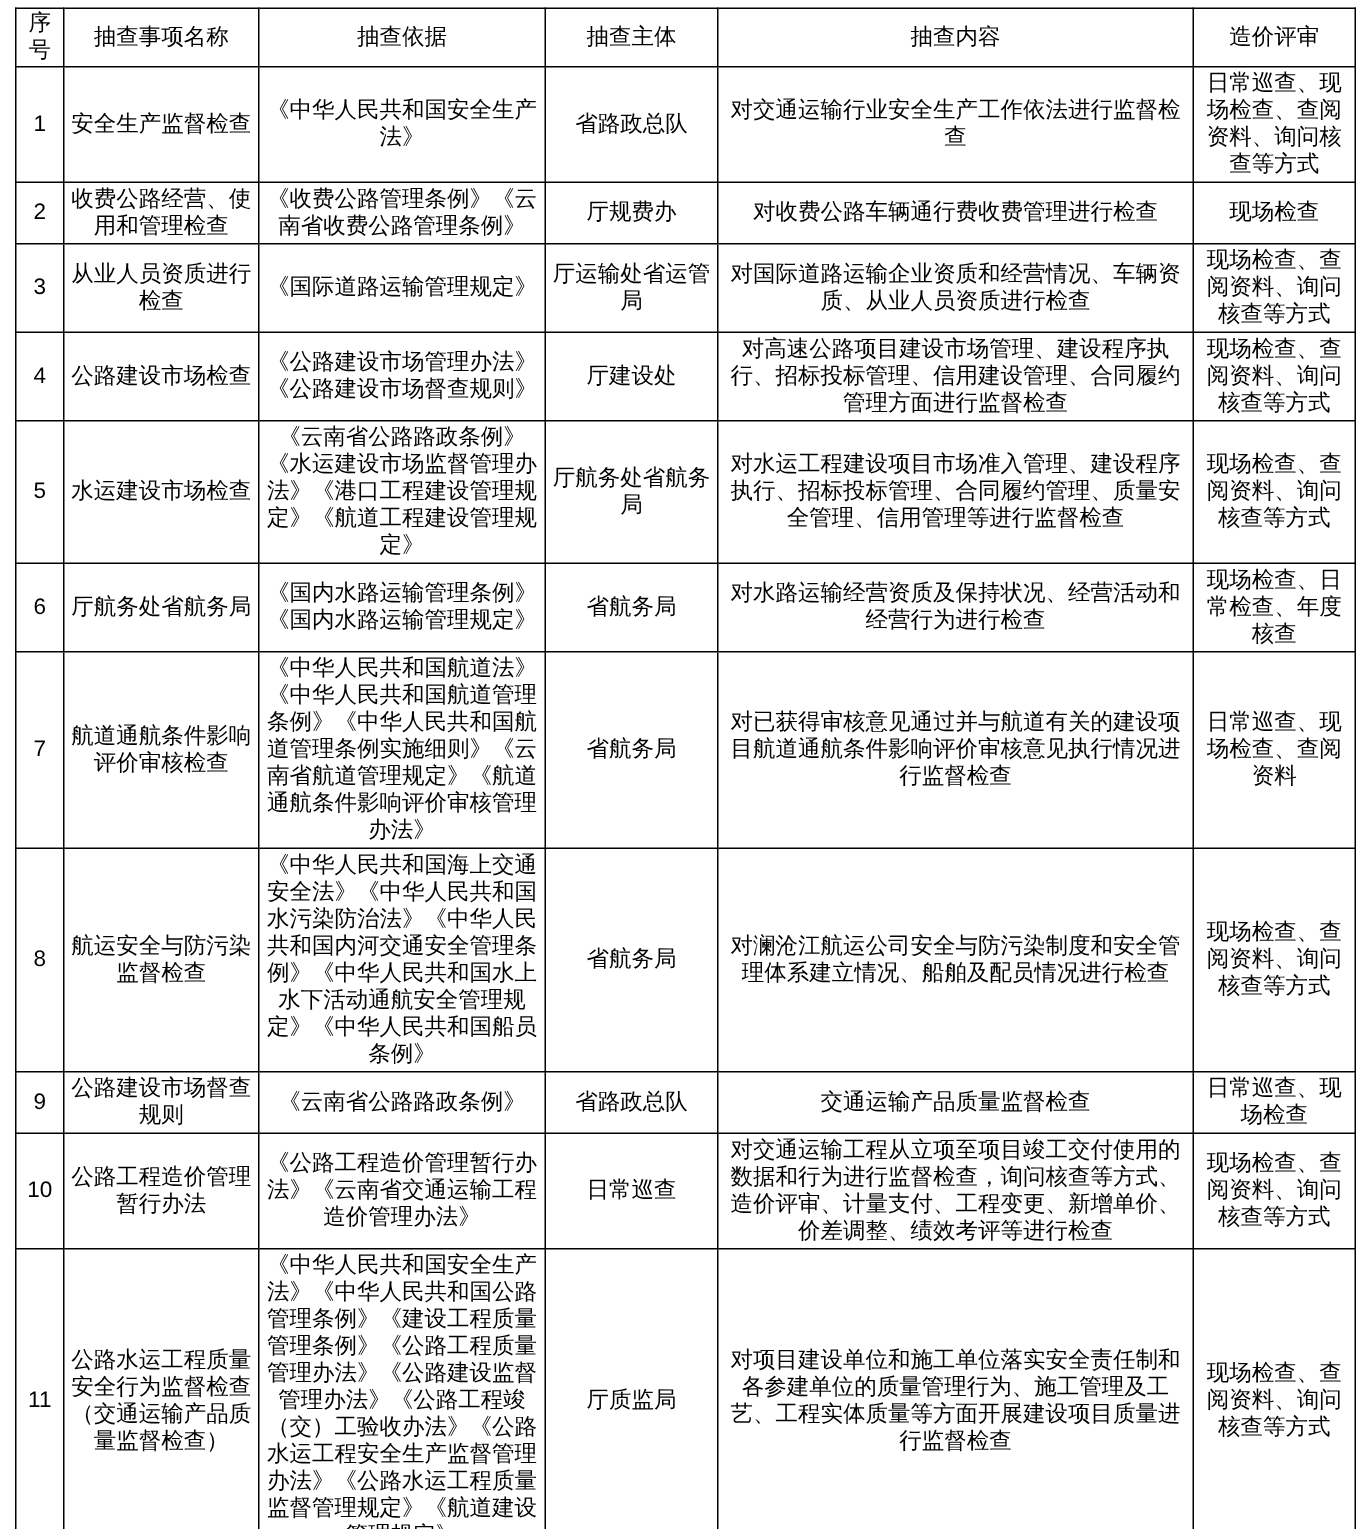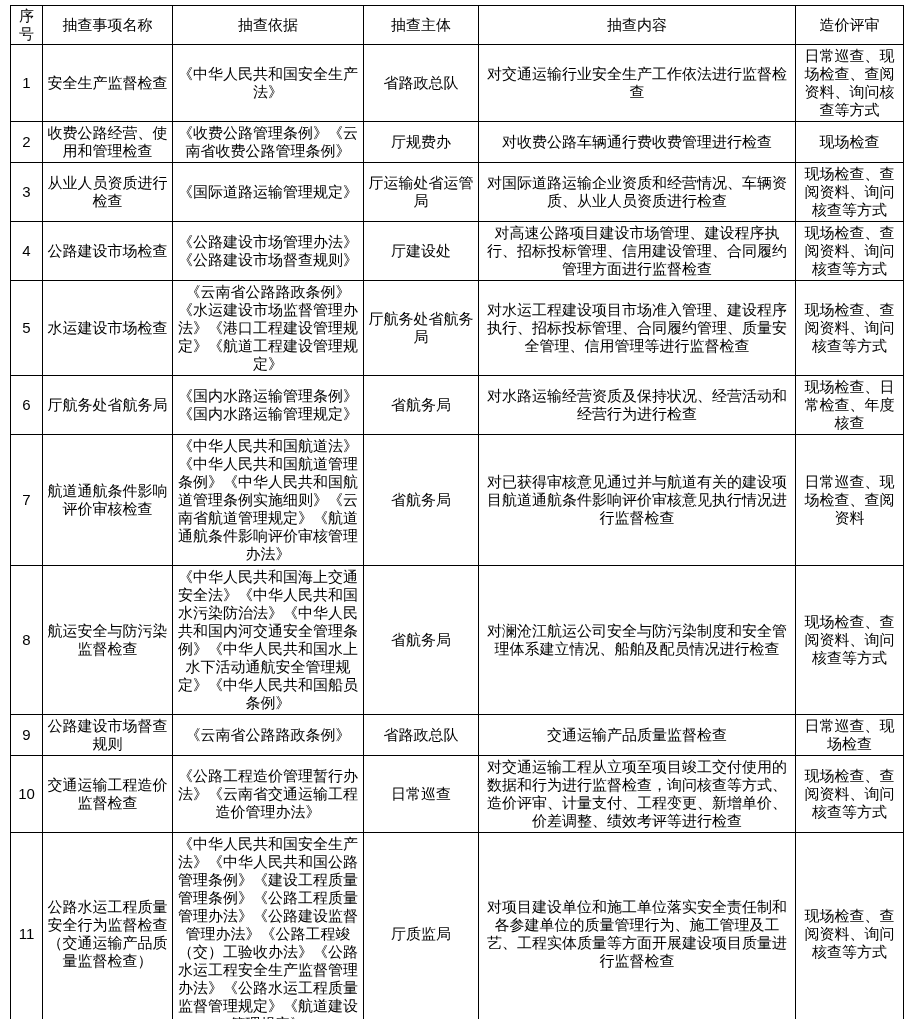--- a/index.html
+++ b/index.html
@@ -136,21 +136,21 @@
         <tr>
           <td>9</td>
           <td>公路建设市场督查规则</td>
           <td>《云南省公路路政条例》</td>
           <td>省路政总队</td>
           <td>交通运输产品质量监督检查</td>
           <td>日常巡查、现场检查</td>
         </tr>
         <tr>
           <td>10</td>
-          <td>交通运输工程造价监督检查</td>
+          <td>公路工程造价管理暂行办法</td>
           <td>《公路工程造价管理暂行办法》《云南省交通运输工程造价管理办法》</td>
           <td>日常巡查</td>
           <td>对交通运输工程从立项至项目竣工交付使用的数据和行为进行监督检查，询问核查等方式、造价评审、计量支付、工程变更、新增单价、价差调整、绩效考评等进行检查</td>
           <td>现场检查、查阅资料、询问核查等方式</td>
         </tr>
         <tr>
           <td>11</td>
           <td>公路水运工程质量安全行为监督检查（交通运输产品质量监督检查）</td>
           <td>《中华人民共和国安全生产法》《中华人民共和国公路管理条例》《建设工程质量管理条例》《公路工程质量管理办法》《公路建设监督管理办法》《公路工程竣（交）工验收办法》《公路水运工程安全生产监督管理办法》《公路水运工程质量监督管理规定》《航道建设管理规定》</td>
           <td>厅质监局</td>

